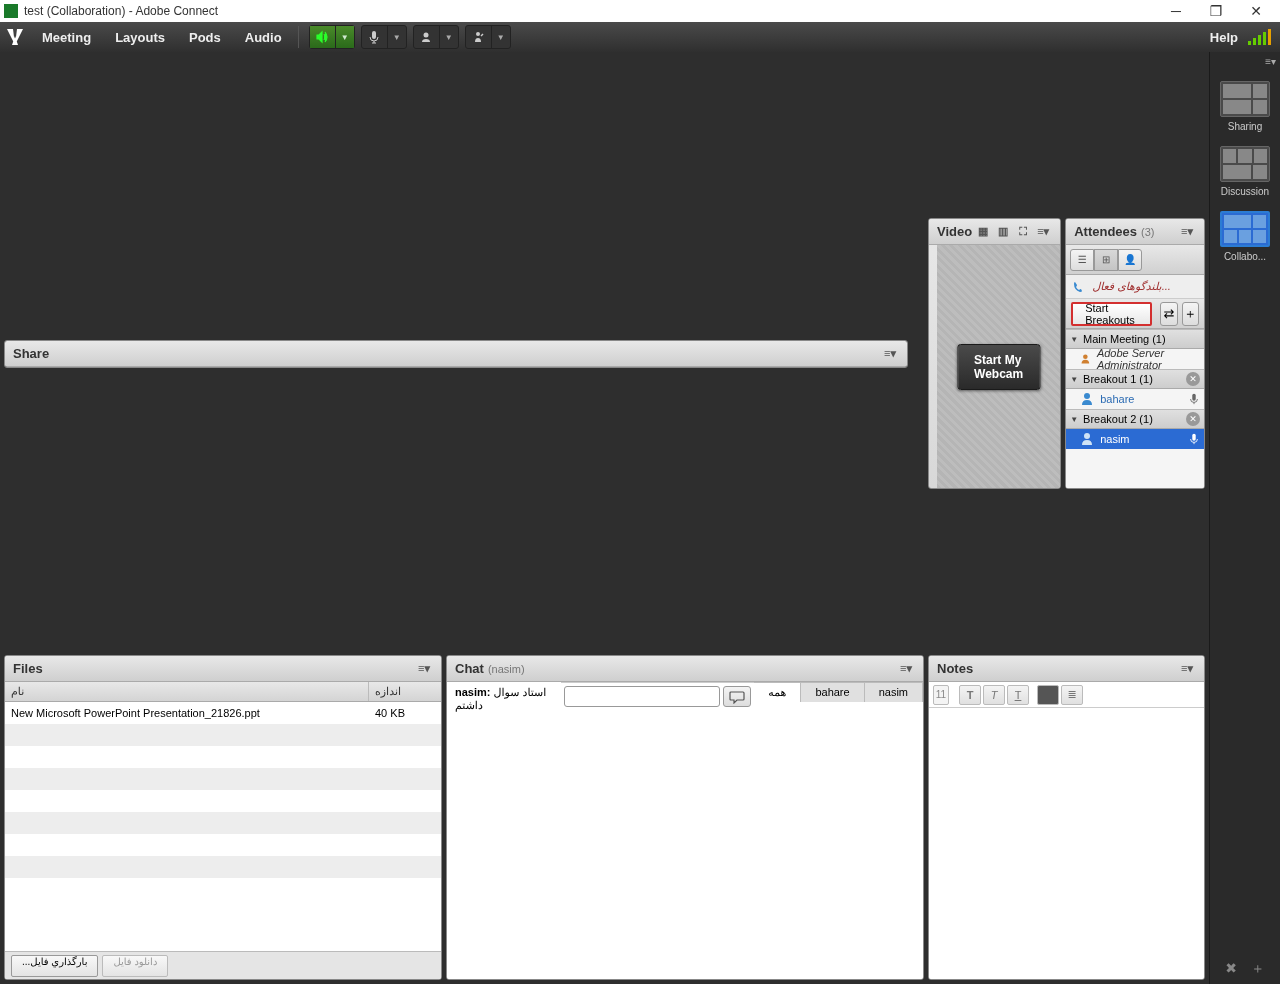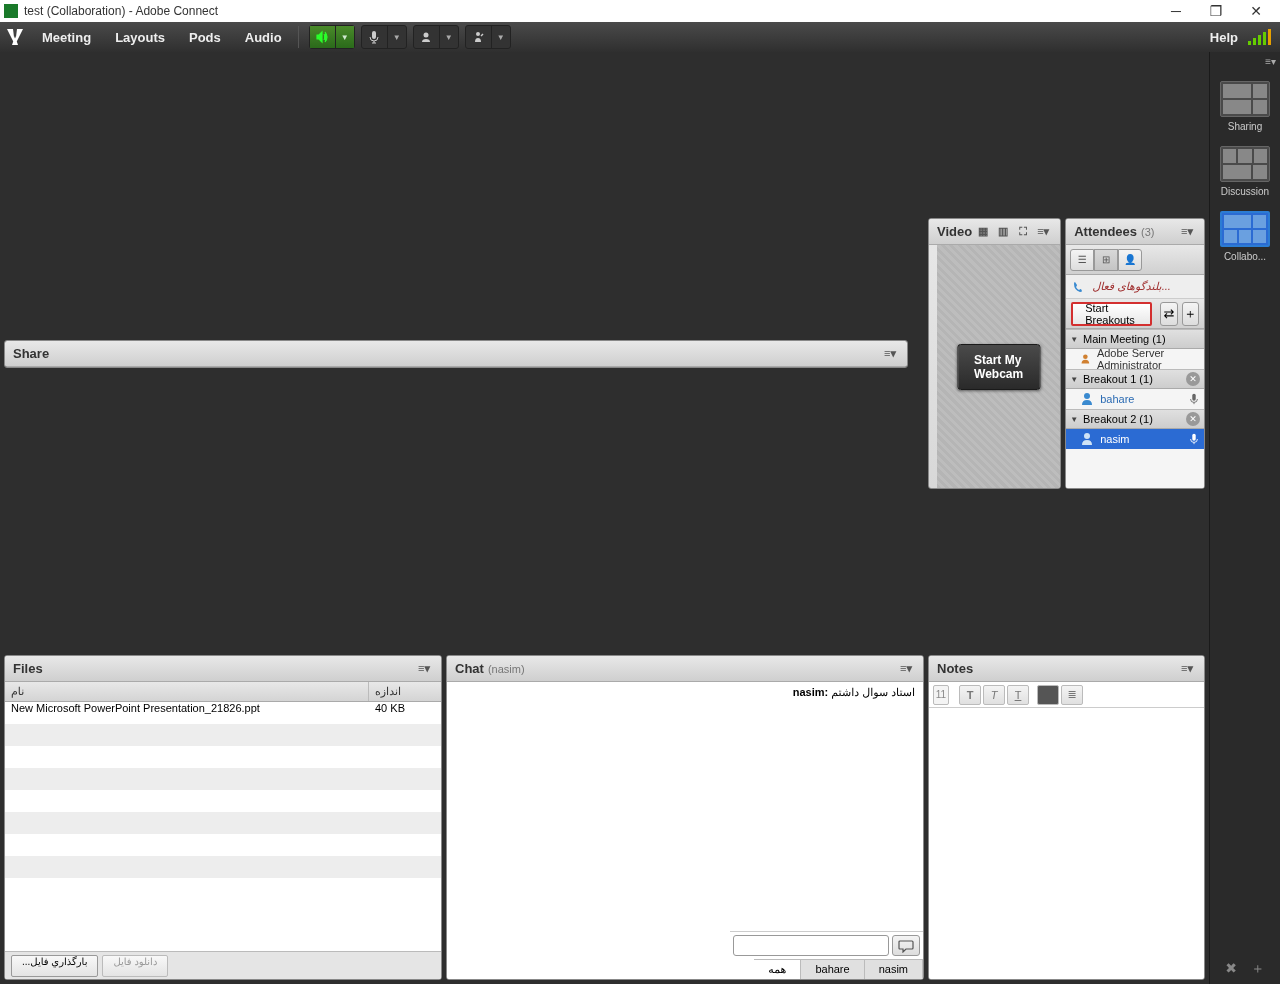--- a/index.html
+++ b/index.html
@@ -71,38 +71,38 @@
 .bo-spacer{flex:1;}
 .bo-icon{width:24px;height:24px;border:1px solid #999;background:linear-gradient(#f4f4f4,#ddd);display:flex;align-items:center;justify-content:center;cursor:pointer;font-size:13px;border-radius:3px;}
 .att-list{flex:1;background:#f5f5f5;font-size:11px;overflow:auto;}
 .att-group{height:20px;background:linear-gradient(#e0e0e0,#cdcdcd);border-top:1px solid #bbb;border-bottom:1px solid #aaa;display:flex;align-items:center;padding:0 4px;cursor:pointer;}
 .att-group .tri{font-size:8px;margin-right:5px;color:#444;}
 .att-group .gspacer{flex:1;}
 .att-group .close-icon{width:14px;height:14px;border-radius:50%;background:#999;color:#fff;font-size:9px;display:flex;align-items:center;justify-content:center;cursor:pointer;}
 .att-row{height:20px;display:flex;align-items:center;padding:0 4px 0 14px;cursor:pointer;}
 .att-row .uicon{width:14px;height:14px;margin-right:6px;}
 .att-row .rspacer{flex:1;}
-.att-row.italic{color:#333;}
+.att-row.italic{font-style:italic;color:#333;}
 .att-row.blue{color:#2b6bb3;}
 .att-row.selected{background:#2b6bd3;color:#fff;}
 .files-pod{width:438px;}
 .files-body{background:#eee;flex:1;display:flex;flex-direction:column;}
 .files-hdr{height:20px;background:linear-gradient(#e8e8e8,#d4d4d4);display:flex;font-size:11px;color:#333;border-bottom:1px solid #aaa;}
 .files-hdr .col1{flex:1;padding:3px 6px;border-right:1px solid #bbb;}
 .files-hdr .col2{width:72px;padding:3px 6px;}
 .files-list{flex:1;background:#fff;position:relative;}
-.files-list .stripe{height:22px;font-size:11px;display:flex;}
+.files-list .stripe{height:22px;font-size:11px;display:flex;align-items:center;}
 .files-list .stripe:nth-child(even){background:#ededed;}
 .files-list .stripe .c1{flex:1;padding:0 6px;}
 .files-list .stripe .c2{width:72px;padding:0 6px;}
 .files-footer{height:28px;background:#e5e5e5;border-top:1px solid #bbb;display:flex;align-items:center;padding:0 6px;gap:4px;}
 .files-footer .fbtn{height:22px;padding:0 10px;font-size:10px;border:1px solid #999;border-radius:2px;background:linear-gradient(#f8f8f8,#e4e4e4);cursor:pointer;}
 .files-footer .fbtn.dis{color:#999;border-color:#bbb;}
 .chat-pod{flex:1;}
-.chat-body{background:#fff;flex:1;display:flex;flex-direction:column;align-items:flex-end;}
+.chat-body{background:#fff;flex:1;display:flex;flex-direction:row;}
 .chat-msgs{flex:1;padding:4px 8px;font-size:11px;}
 .chat-msgs .msg .from{font-weight:bold;}
 .chat-input-bar{height:28px;display:flex;padding:3px;gap:3px;border-top:1px solid #ccc;}
 .chat-input-bar input{flex:1;border:1px solid #999;border-radius:3px;padding:0 6px;font-size:11px;}
 .chat-send{width:28px;border:1px solid #999;border-radius:3px;background:linear-gradient(#f4f4f4,#ddd);display:flex;align-items:center;justify-content:center;cursor:pointer;font-size:13px;}
 .chat-tabs{height:20px;display:flex;background:#e0e0e0;border-top:1px solid #bbb;font-size:11px;}
 .chat-tabs .ctab{padding:3px 14px;border-right:1px solid #bbb;cursor:pointer;}
 .chat-tabs .ctab.active{background:#fff;}
 .notes-pod{width:277px;}
 .notes-body{background:#fff;flex:1;display:flex;flex-direction:column;}

